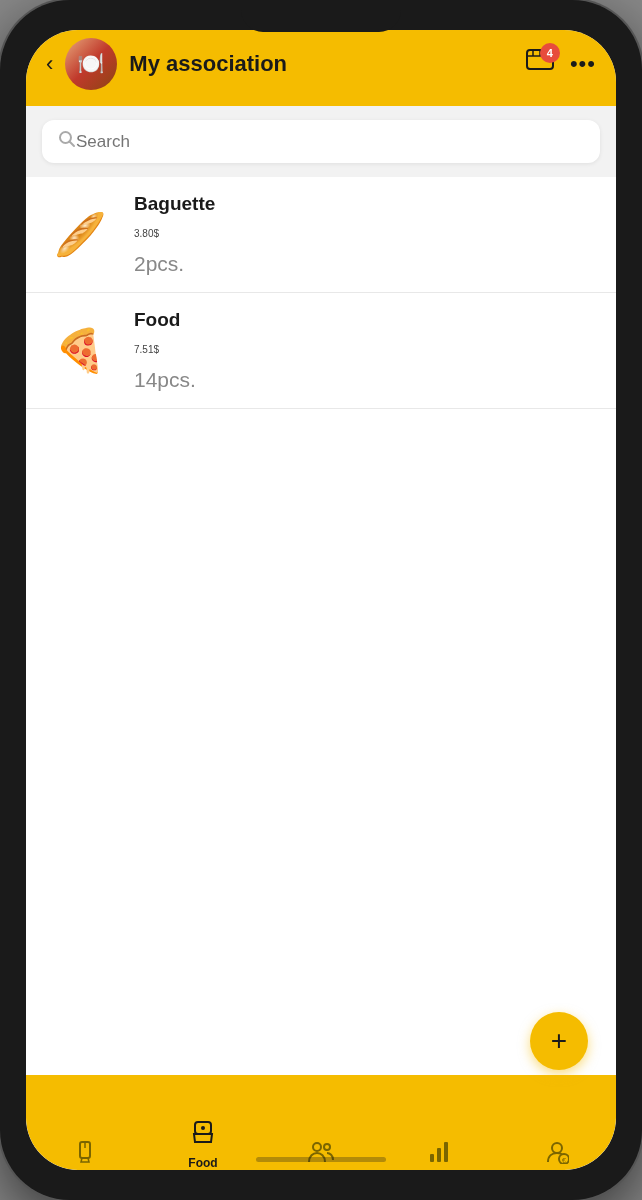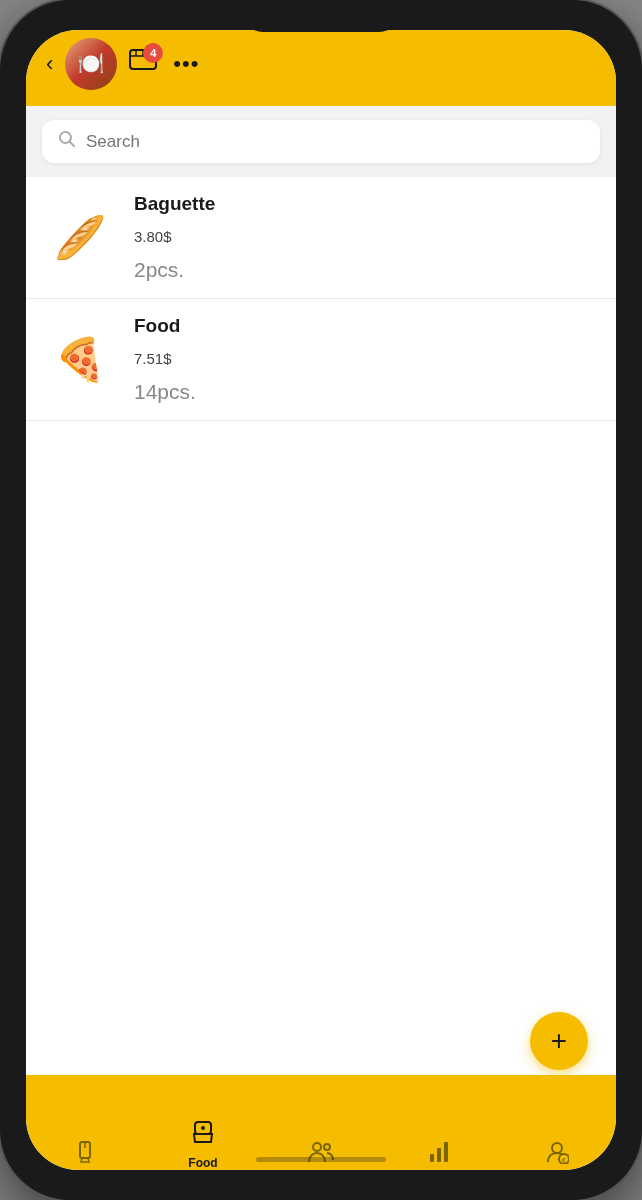--- a/index.html
+++ b/index.html
@@ -215,21 +215,20 @@
       padding: 14px 16px;
       background: #f2f2f2;
     }
 
     .search-box {
       background: white;
       border-radius: 12px;
       display: flex;
       align-items: center;
       padding: 10px 16px;
-      gap: 10px;
       box-shadow: 0 1px 4px rgba(0,0,0,0.08);
     }
 
     .search-icon-svg {
       color: #aaa;
       font-size: 18px;
     }
 
     .search-input {
       border: none;
@@ -270,21 +269,21 @@
       gap: 13px;
     }
 
     .item-name {
       font-size: 19px;
       font-weight: 600;
       color: #1a1a1a;
     }
 
     .item-price {
-      font-size: 15px;
+      font-size: 10px;
       color: #444;
     }
 
     .item-qty {
       font-size: 21px;
       color: #888;
     }
 
     
     .fab {
@@ -369,20 +368,21 @@
   <div class="phone-screen">
 
 
     <div class="header">
       <span class="back-btn">‹</span>
 
       <div class="avatar avatar-food">
         🍽️
       </div>
 
+      <span class="header-title">My association</span>
 
       <div class="header-actions">
         <div class="notification-btn">
           
           <svg width="28" height="26" viewBox="0 0 28 26" fill="none">
             <rect x="1" y="1" width="26" height="19" rx="3" stroke="#1a1a1a" stroke-width="2" fill="none"></rect>
             <line x1="1" y1="7" x2="27" y2="7" stroke="#1a1a1a" stroke-width="1.5"></line>
             <line x1="7" y1="1" x2="7" y2="7" stroke="#1a1a1a" stroke-width="1.5"></line>
             <line x1="14" y1="1" x2="14" y2="7" stroke="#1a1a1a" stroke-width="1.5"></line>
             <line x1="21" y1="1" x2="21" y2="7" stroke="#1a1a1a" stroke-width="1.5"></line>

